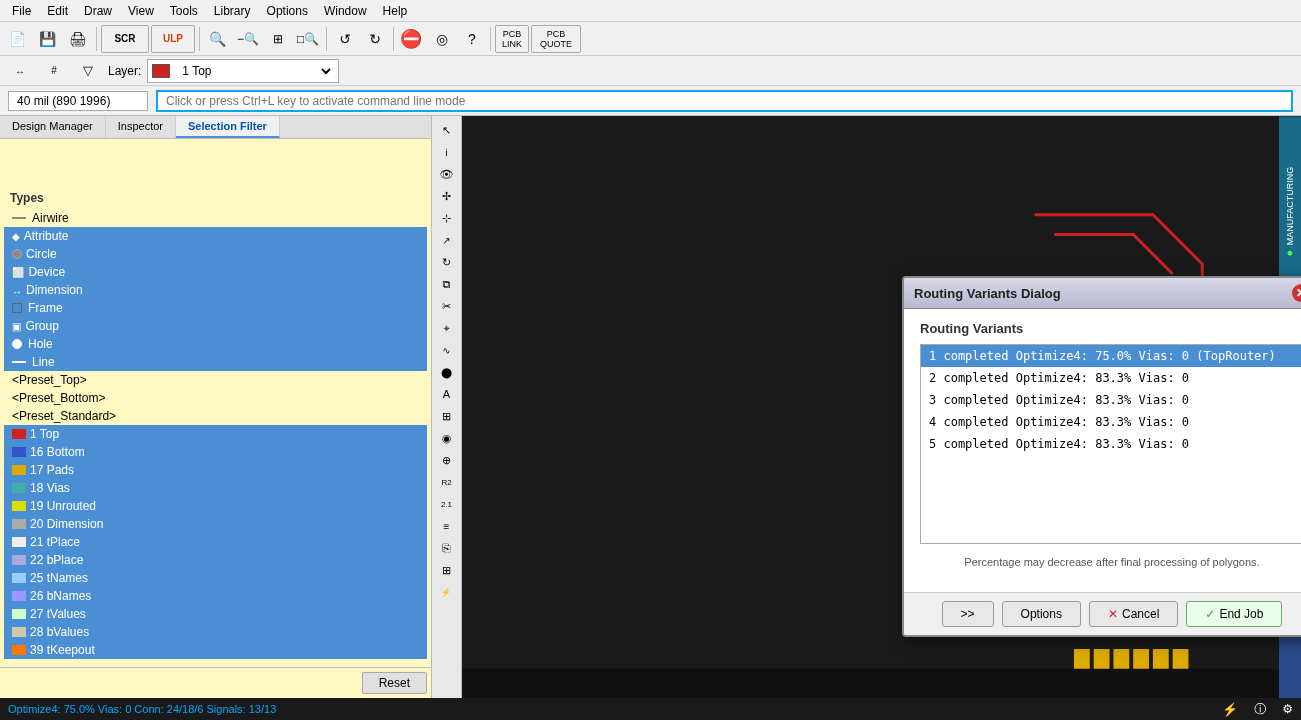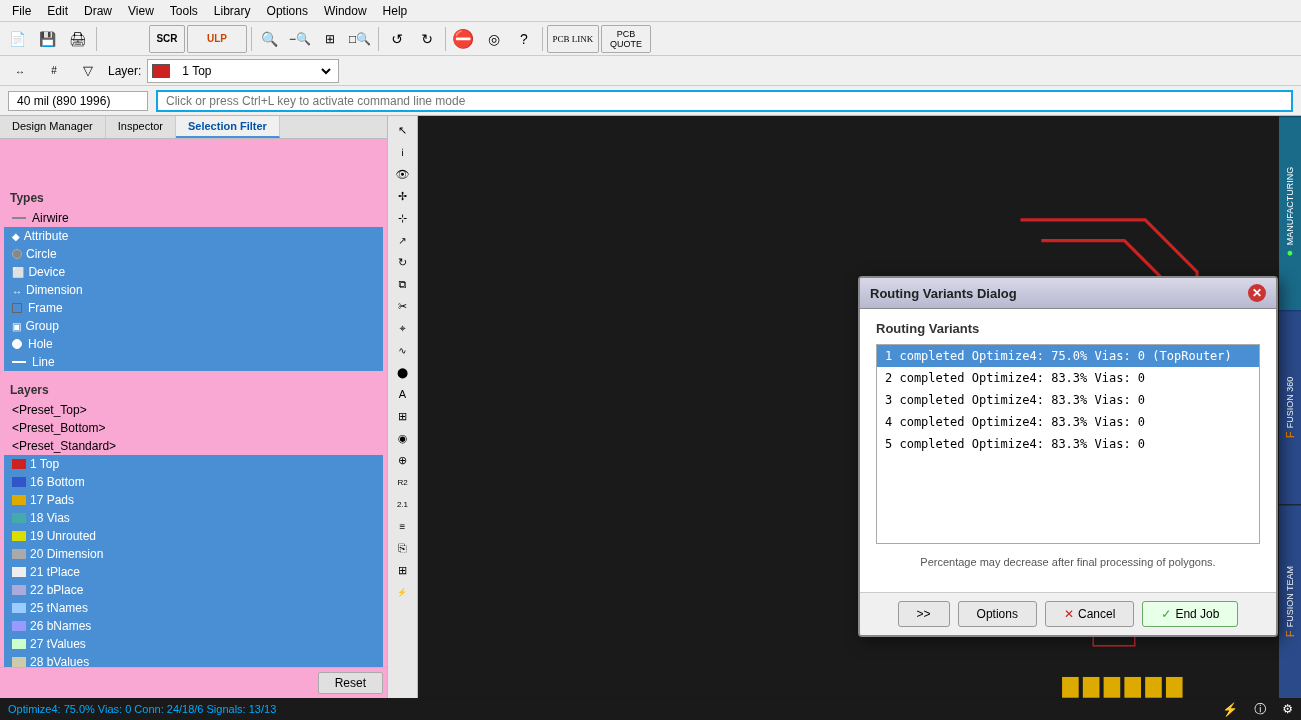--- a/index.html
+++ b/index.html
@@ -55,22 +55,22 @@
     .layer-select {
       font-size: 12px;
       border: 1px solid #aaa;
       background: white;
       padding: 1px 4px;
       width: 160px;
     }
 
     
     .left-panel {
-      width: 388px;
-      background: #f9a8d4;
+      width: 432px;
+      background: #fef9c3;
       border-right: 1px solid #bbb;
       display: flex;
       flex-direction: column;
     }
 
     
     .tabs {
       display: flex;
       background: #e0e0e0;
       border-bottom: 1px solid #bbb;
@@ -324,36 +324,36 @@
   <span class="menu-item">Options</span>
   <span class="menu-item">Window</span>
   <span class="menu-item">Help</span>
 </div>
 
 <div class="toolbar">
   <button class="toolbar-btn">📄</button>
   <button class="toolbar-btn">💾</button>
   <button class="toolbar-btn">🖨</button>
   <div class="toolbar-sep"></div>
-  <button class="toolbar-btn" style="font-size:10px;font-weight:bold;width:36px;border:1px solid #aaa;margin-left:48px;">SCR</button>
-  <button class="toolbar-btn" style="font-size:10px;font-weight:bold;width:60px;border:1px solid #aaa;color:#cc4400;">ULP</button>
+  <button class="toolbar-btn" style="font-size:10px;font-weight:bold;width:48px;border:1px solid #aaa;">SCR</button>
+  <button class="toolbar-btn" style="font-size:10px;font-weight:bold;width:44px;border:1px solid #aaa;color:#cc4400;">ULP</button>
   <div class="toolbar-sep"></div>
   <button class="toolbar-btn">🔍</button>
   <button class="toolbar-btn" style="font-size:12px;">−🔍</button>
   <button class="toolbar-btn" style="font-size:12px;">⊞</button>
   <button class="toolbar-btn" style="font-size:12px;">□🔍</button>
   <div class="toolbar-sep"></div>
   <button class="toolbar-btn">↺</button>
   <button class="toolbar-btn">↻</button>
   <div class="toolbar-sep"></div>
   <button class="toolbar-btn" style="color:#cc0000;font-size:18px;">⛔</button>
   <button class="toolbar-btn" style="font-size:14px;">◎</button>
   <button class="toolbar-btn">?</button>
   <div class="toolbar-sep"></div>
-  <button class="toolbar-btn" style="font-size:9px;width:52px;border:1px solid #aaa;font-family:Liberation Serif, serif;">PCB LINK</button>
+  <button class="toolbar-btn" style="font-size:9px;width:34px;border:1px solid #aaa;">PCB LINK</button>
   <button class="toolbar-btn" style="font-size:9px;width:50px;border:1px solid #aaa;">PCB QUOTE</button>
 </div>
 
 <div class="layer-bar">
   <button class="toolbar-btn" style="font-size:10px;">↔</button>
   <button class="toolbar-btn" style="font-size:10px;">#</button>
   <button class="toolbar-btn" style="font-size:13px;">▽</button>
   <span style="font-size:12px;">Layer:</span>
   <div style="display:flex;align-items:center;border:1px solid #aaa;background:white;padding:2px 4px;gap:4px;">
     <span class="layer-color" style="background:#cc2222;"></span>
@@ -413,21 +413,20 @@
       </div>
       <div class="tree-item selected">
         <span class="color-dot" style="background:white;border:1px solid white;margin-right:6px;"></span>
         <span>Hole</span>
       </div>
       <div class="tree-item selected">
         <span style="display:inline-block;width:14px;height:2px;background:white;margin-right:6px;"></span>
         <span>Line</span>
       </div>
 
-      <div class="section-title" style="margin-top:8px;">Layers</div>
 
       <div class="tree-item">
           <span>&lt;Preset_Top&gt;</span>
         </div>
       <div class="tree-item">
           <span>&lt;Preset_Bottom&gt;</span>
         </div>
       <div class="tree-item">
           <span>&lt;Preset_Standard&gt;</span>
         </div>

